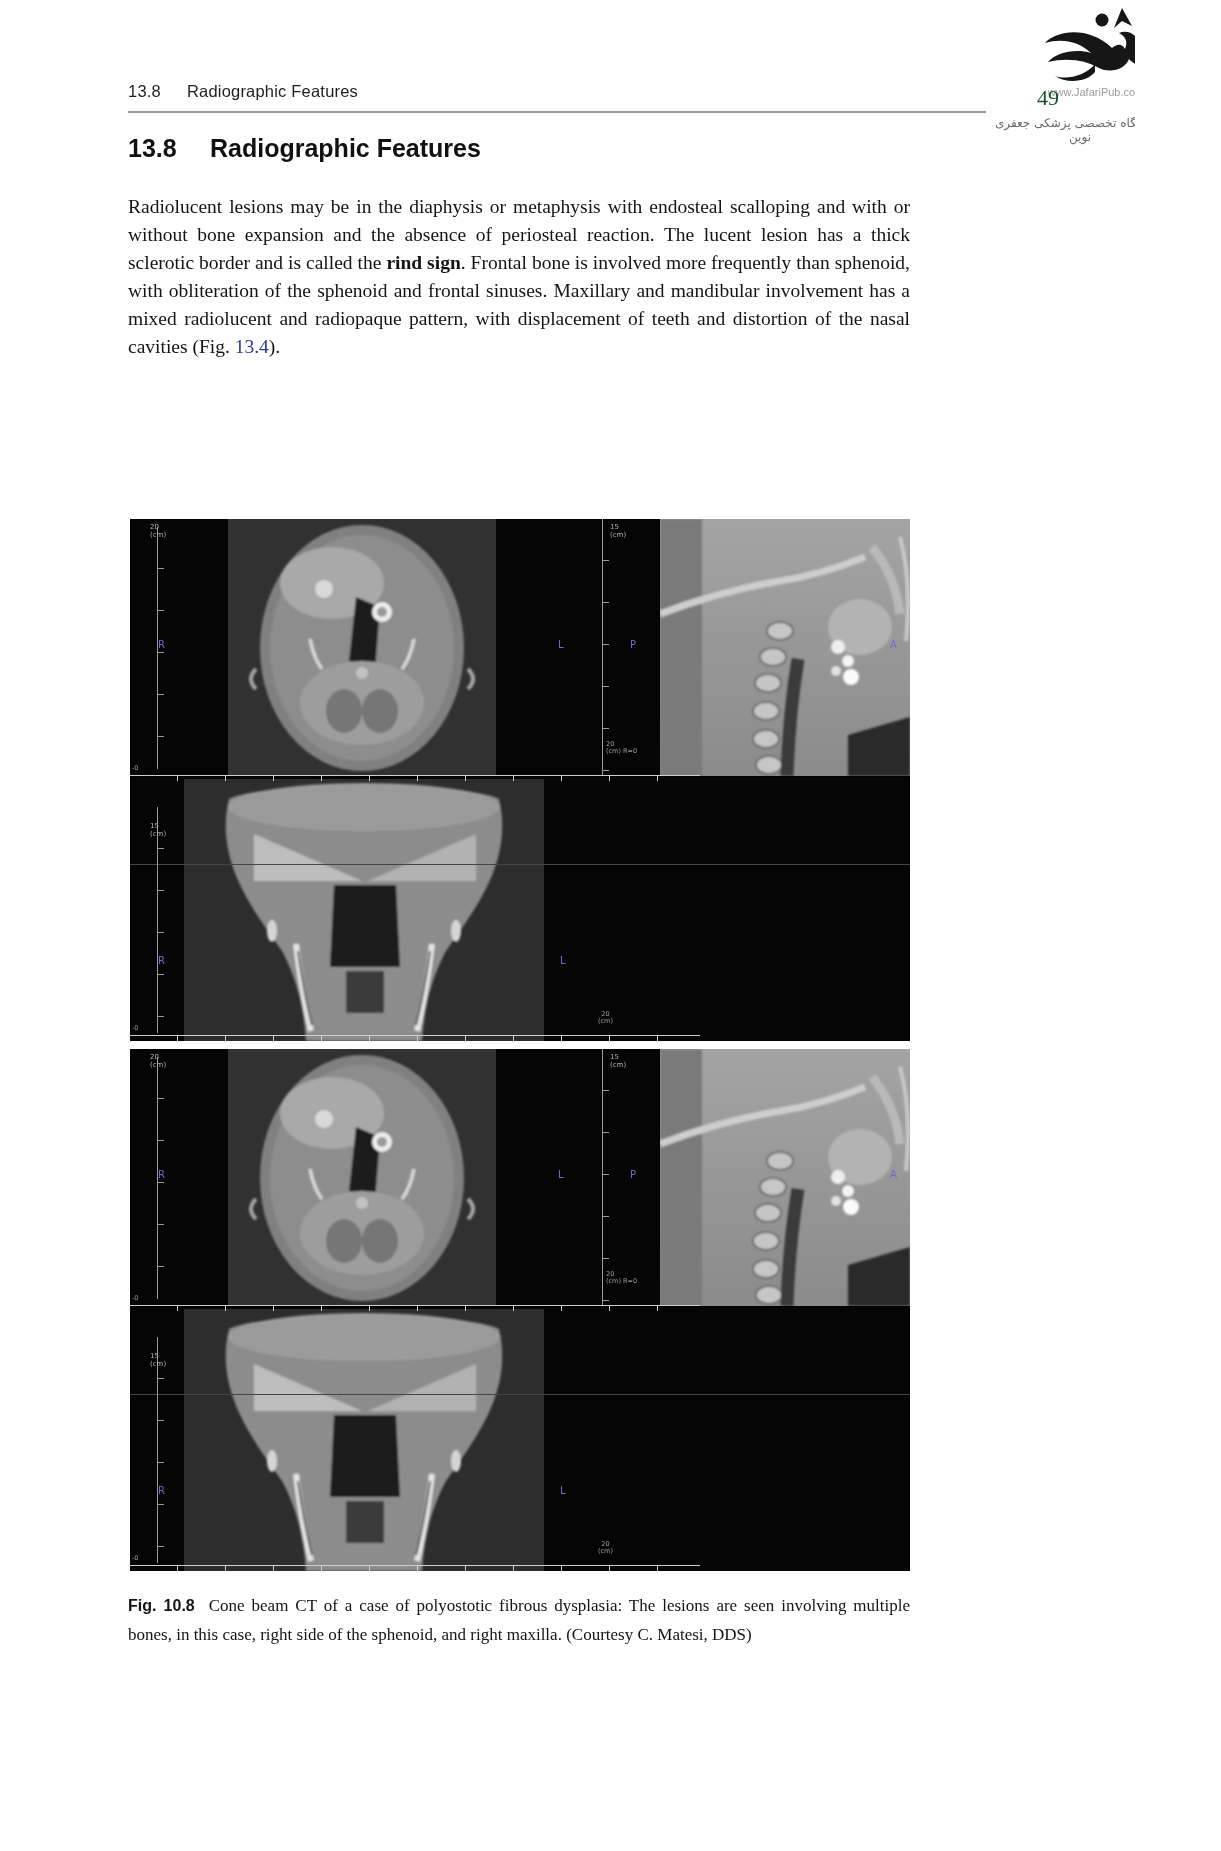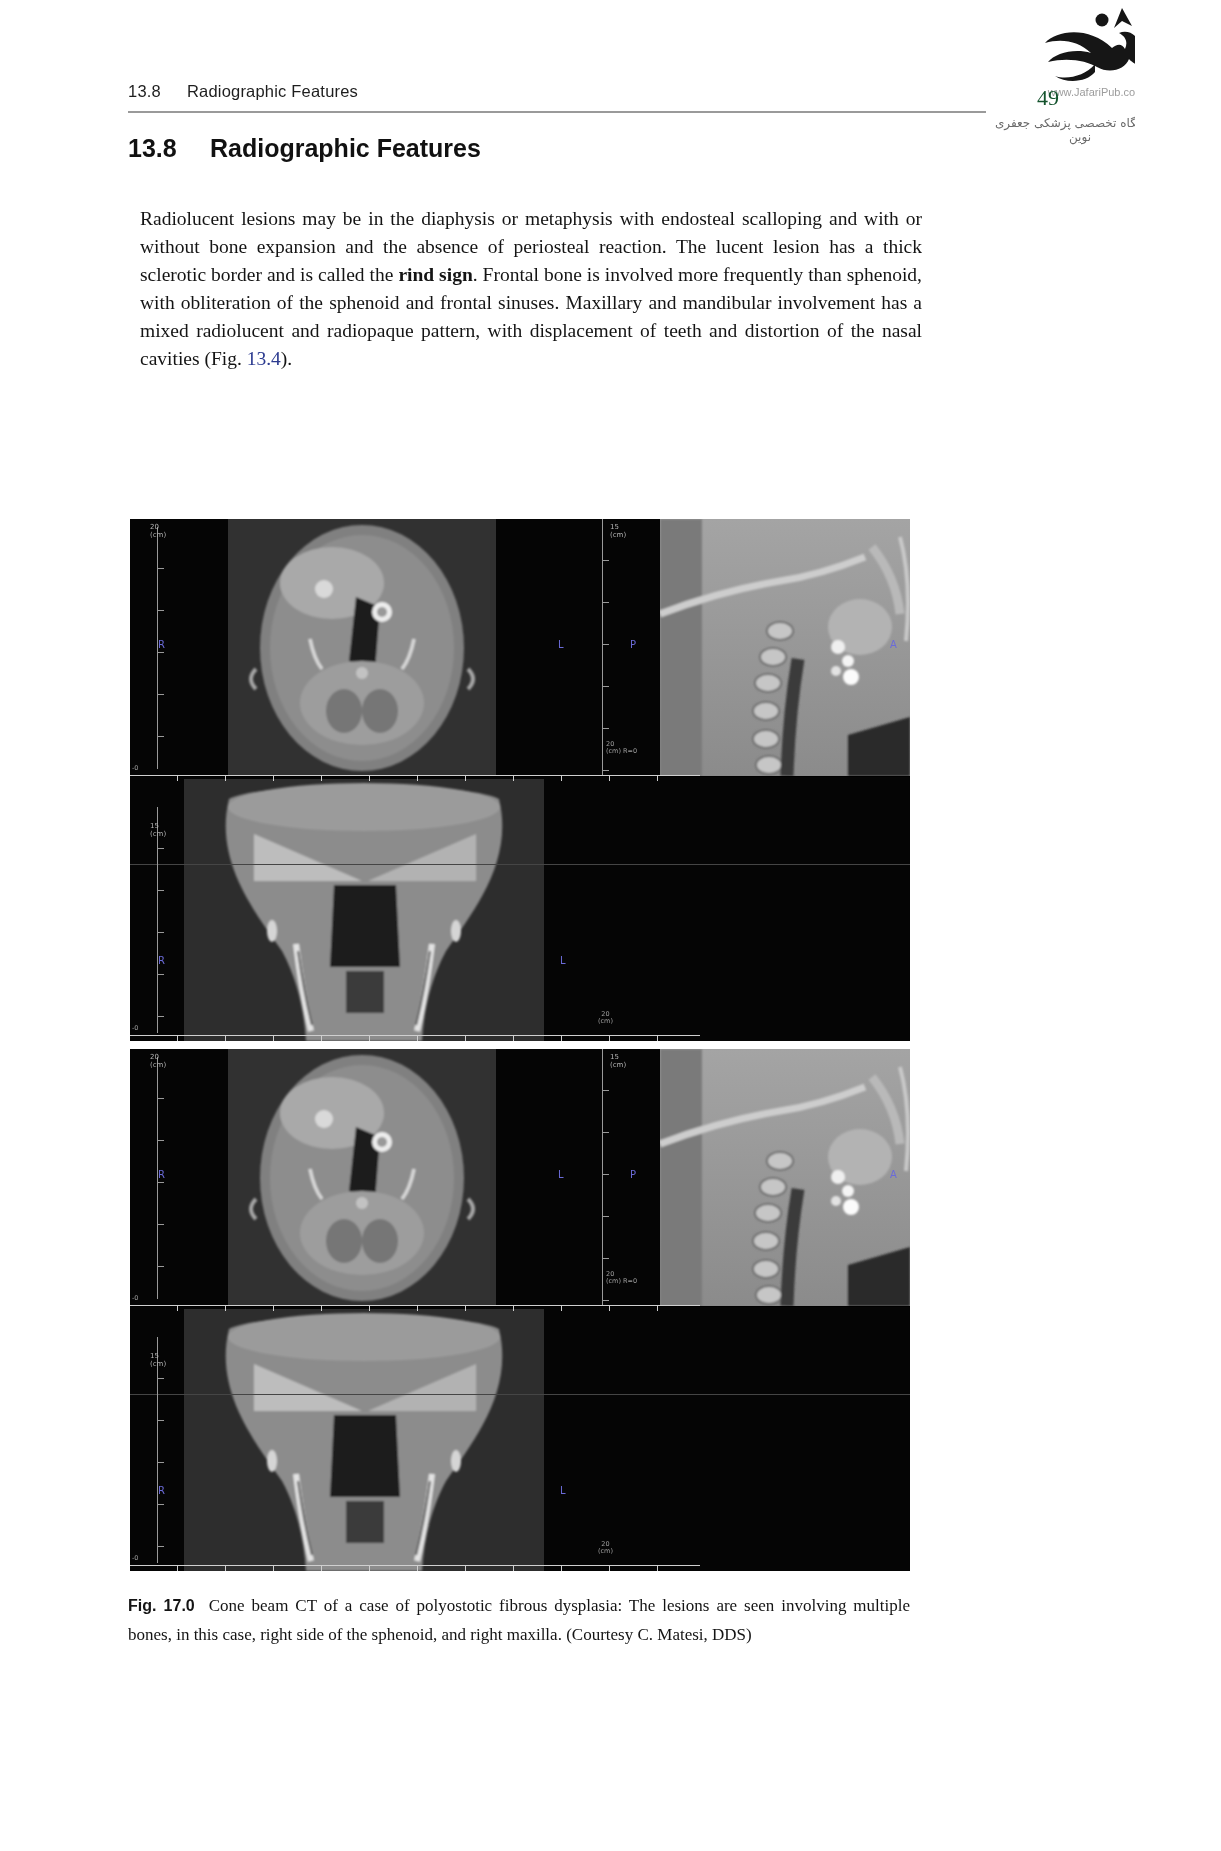--- a/index.html
+++ b/index.html
@@ -22,21 +22,21 @@
   .site-fa{position:absolute;left:0;top:112px;width:190px;text-align:center;direction:rtl;
            font-family:"DejaVu Sans",sans-serif;font-size:12px;color:#6a6a6a;}
 
   
   .section-heading{position:absolute;left:128px;top:134px;margin:0;
                    font-family:"Liberation Sans",sans-serif;font-weight:bold;
                    font-size:25px;color:#111;}
   .section-heading .sec-no{display:inline-block;width:82px;}
 
   
-  .body-par{position:absolute;left:128px;top:193px;width:782px;margin:12px;
+  .body-par{position:absolute;left:128px;top:193px;width:782px;margin:0;
             font-size:19.5px;line-height:28px;text-align:justify;color:#141414;}
   .body-par b{font-weight:bold;}
   .fig-ref{color:#2b3a8f;text-decoration:none;cursor:pointer;}
 
   
   #figure-area{position:absolute;left:130px;top:512px;width:780px;margin-top:7px;}
   .ct-block{position:relative;width:780px;height:522px;background:#000;margin-bottom:8px;}
   .panel{position:absolute;overflow:hidden;background:#050505;}
   .slice{position:absolute;}
   .slice svg{display:block;width:100%;height:100%;}
@@ -359,16 +359,16 @@
           <span>(cm)</span>
         </div>
         <div class="hruler" style="left:0;top:258px;width:570px;"></div>
         <div class="micro" style="left:2px;top:248px;">-0</div>
       </div>
 
     </div>
   </div>
 
   <div class="caption">
-    <span class="cap-label">Fig. 17.0</span><span>Cone beam CT of a case of polyostotic fibrous dysplasia: The lesions are seen involving multiple bones, in this case, right side of the sphenoid, and right maxilla. (Courtesy C. Matesi, DDS)</span>
+    <span class="cap-label">Fig. 10.8</span><span>Cone beam CT of a case of polyostotic fibrous dysplasia: The lesions are seen involving multiple bones, in this case, right side of the sphenoid, and right maxilla. (Courtesy C. Matesi, DDS)</span>
   </div>
 
 </div>
 
 </body></html>

